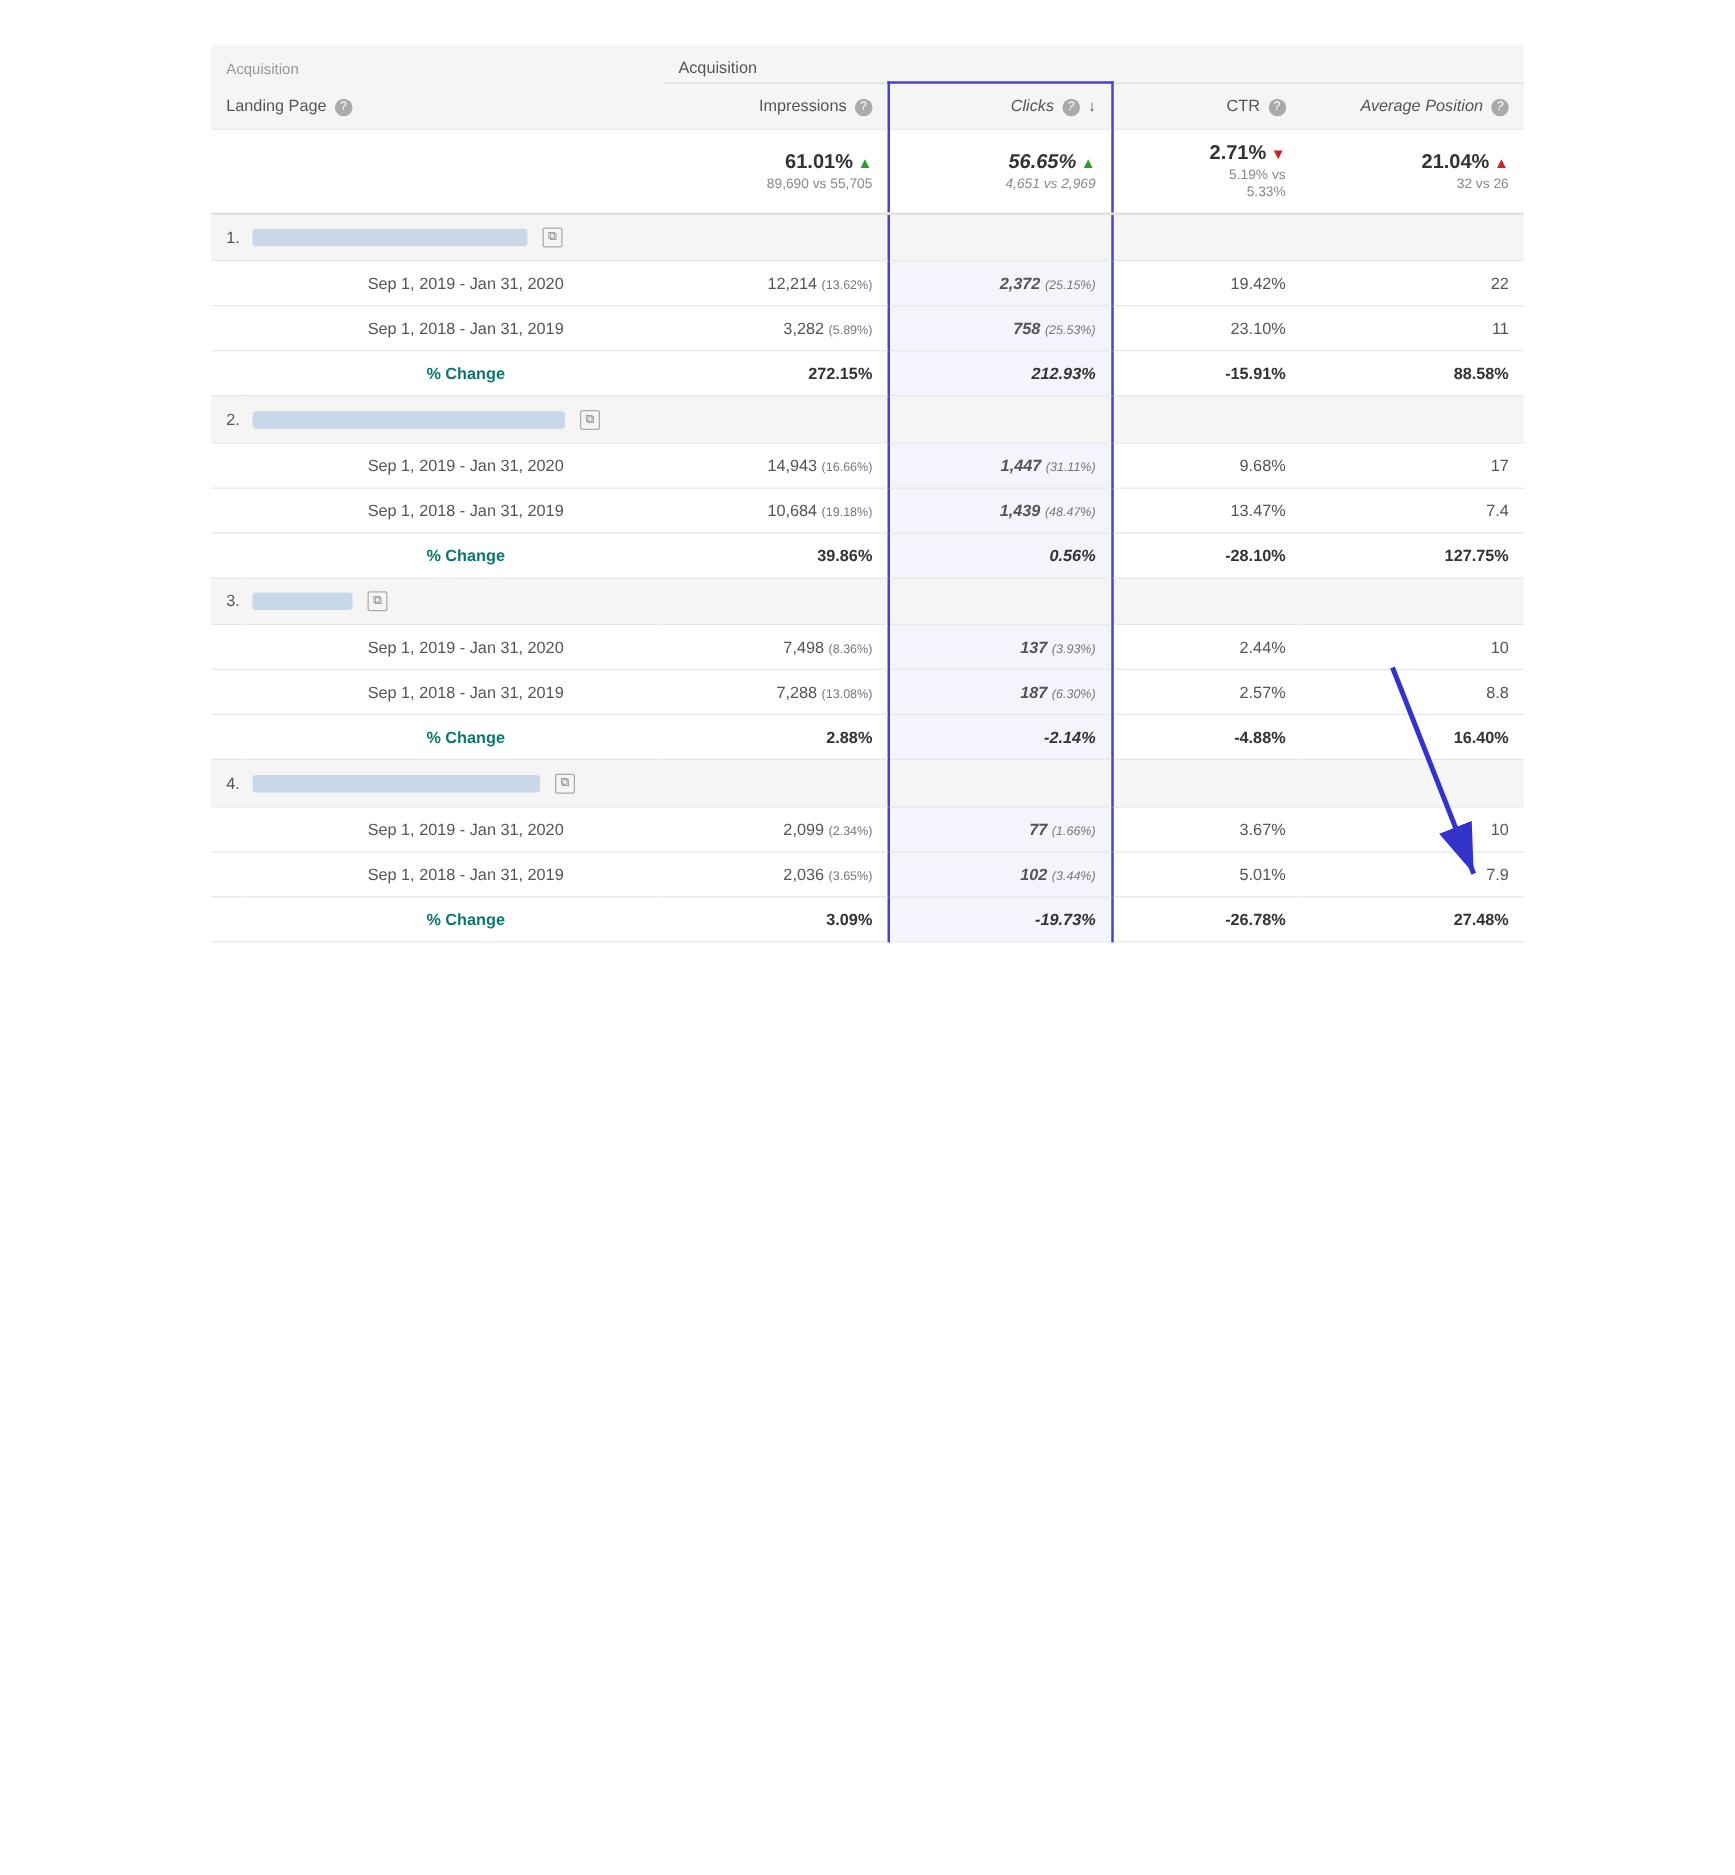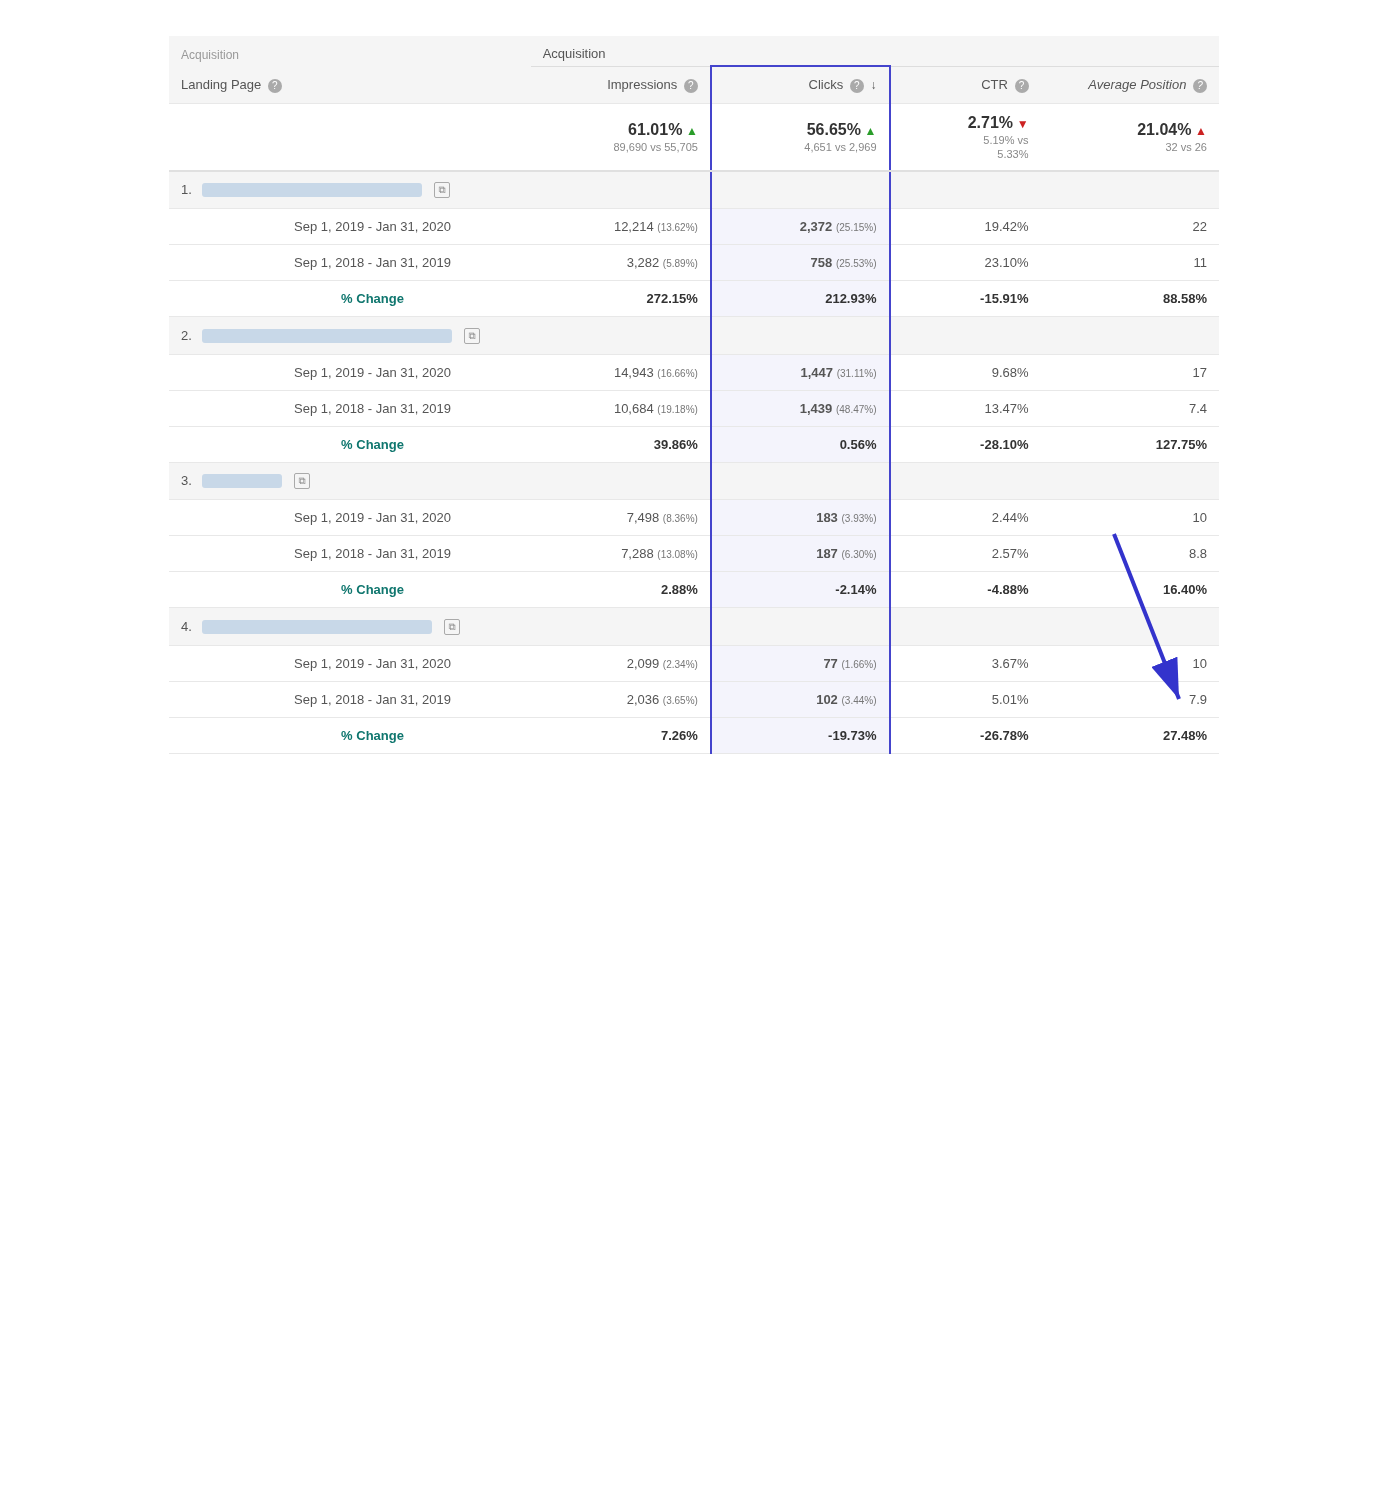--- a/index.html
+++ b/index.html
@@ -35,20 +35,21 @@
       width: 340px;
     }
     .header-row th {
       vertical-align: bottom;
       background: #f5f5f5;
     }
     .clicks-col {
       background: rgba(70, 70, 200, 0.06);
       border-left: 2.5px solid #4444cc;
       border-right: 2.5px solid #4444cc;
+      font-style: italic;
     }
     .clicks-header {
       border-top: 2.5px solid #4444cc;
     }
     .summary-row td {
       background: #fff;
       border-bottom: 1px solid #e0e0e0;
     }
     .row-label {
       text-align: left;
@@ -298,21 +299,21 @@
         <td></td>
       </tr>
       <tr class="date-row">
         <td style="width:30px;"></td>
         <td class="row-label indent">Sep 1, 2019 - Jan 31, 2020</td>
         <td>
           <span>7,498</span>
           <span class="small-pct">(8.36%)</span>
         </td>
         <td class="clicks-col">
-          <span class="bold-num">183</span>
+          <span class="bold-num">137</span>
           <span class="small-pct">(3.93%)</span>
         </td>
         <td>2.44%</td>
         <td>10</td>
       </tr>
       <tr class="date-row">
         <td style="width:30px;"></td>
         <td class="row-label indent">Sep 1, 2018 - Jan 31, 2019</td>
         <td>
           <span>7,288</span>
@@ -371,21 +372,21 @@
         <td class="clicks-col">
           <span class="bold-num">102</span>
           <span class="small-pct">(3.44%)</span>
         </td>
         <td>5.01%</td>
         <td>7.9</td>
       </tr>
       <tr class="change-row">
         <td style="width:30px;"></td>
         <td class="row-label indent">% Change</td>
-        <td>7.26%</td>
+        <td>3.09%</td>
         <td class="clicks-col">-19.73%</td>
         <td>-26.78%</td>
         <td>27.48%</td>
       </tr>
     </tbody>
   </table>
 
   <svg class="arrow-svg" style="position:absolute; right: 5px; bottom: 50px; pointer-events:none;" width="120" height="200" viewBox="0 0 120 200">
     <defs>
       <marker id="arrowhead" markerWidth="10" markerHeight="7" refX="10" refY="3.5" orient="auto">

